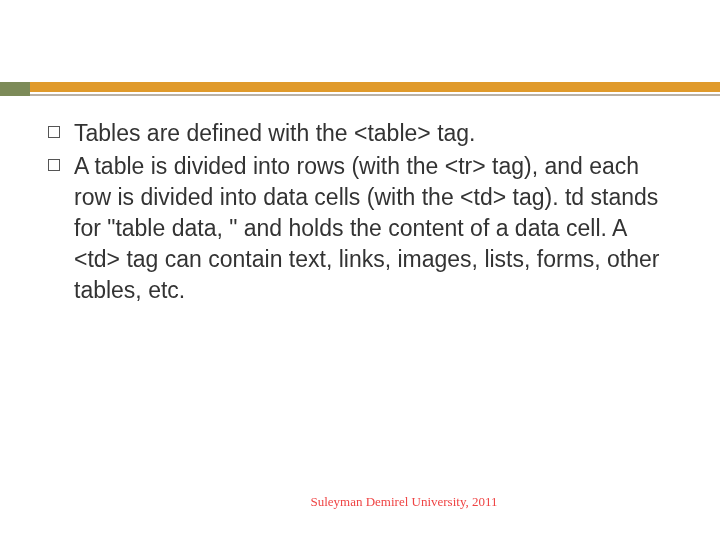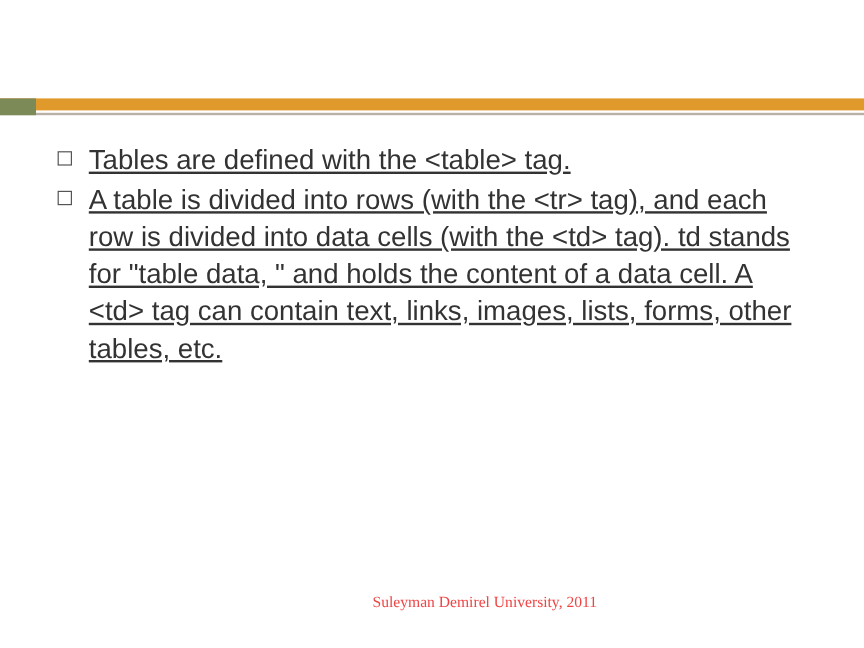--- a/index.html
+++ b/index.html
@@ -51,21 +51,20 @@
     background: #7c8a58;
   }
   .body {
     position: absolute;
     top: 118px;
     left: 48px;
     right: 52px;
     font-size: 23px;
     line-height: 1.35;
     color: #333;
-    text-decoration: underline;
   }
   .item {
     display: flex;
     align-items: flex-start;
     margin-bottom: 2px;
   }
   .bullet {
     width: 12px;
     height: 12px;
     border: 1.6px solid #555;

